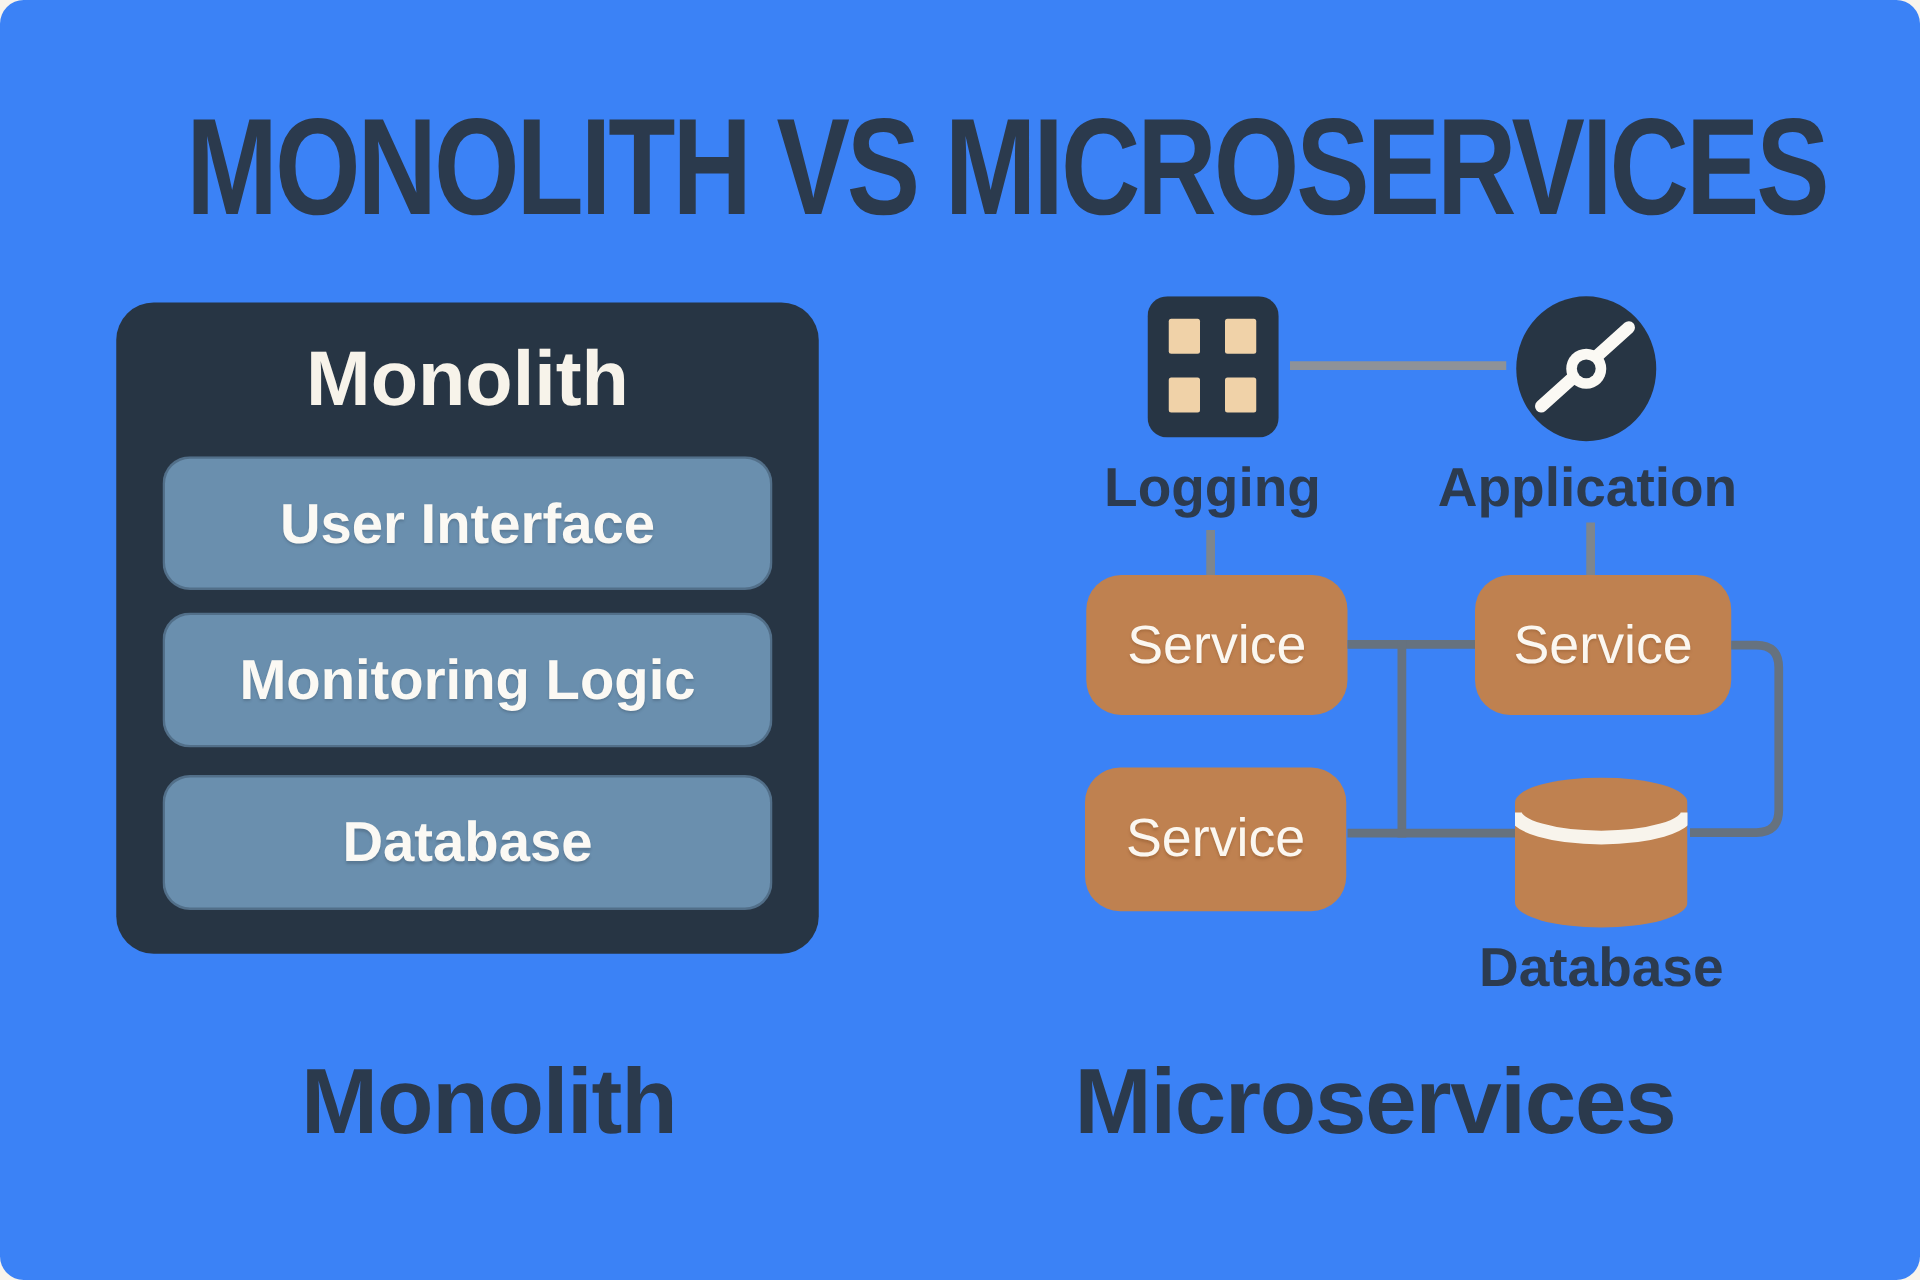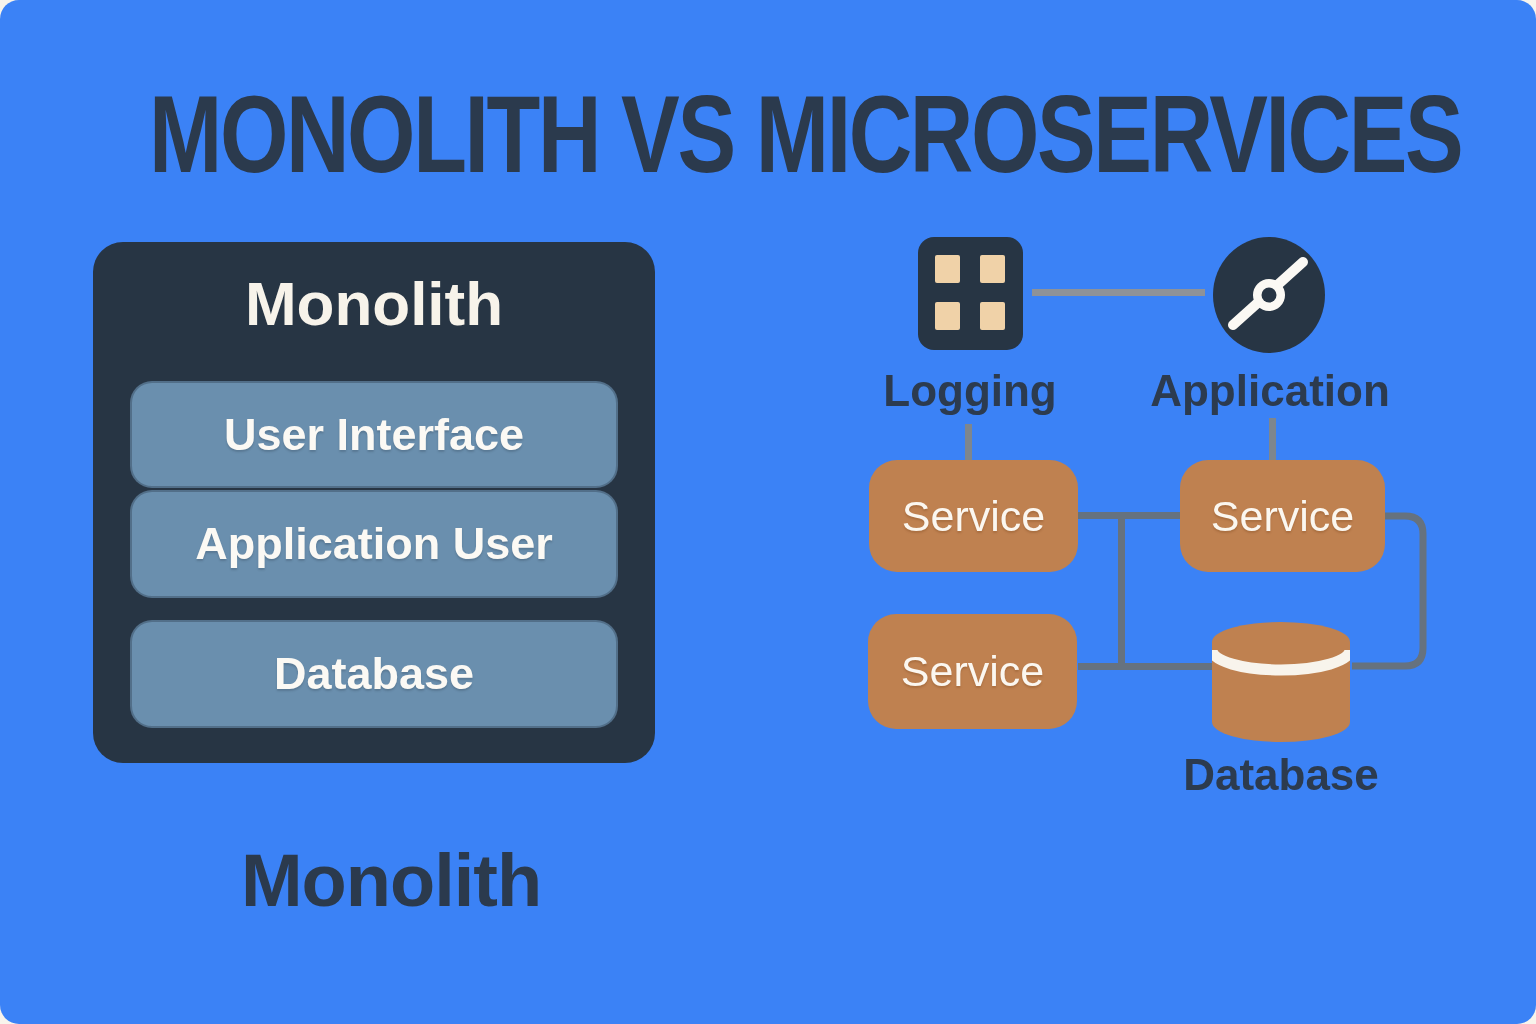--- a/index.html
+++ b/index.html
@@ -29,21 +29,21 @@
     text-align:center;font-size:62px;font-weight:700;color:#f7f3ea;
   }
   .mono-layer{
     position:absolute;left:37px;width:488px;
     background:#6a8fae;border:2px solid rgba(38,52,68,0.35);
     border-radius:22px;box-sizing:border-box;
     display:flex;align-items:center;justify-content:center;
     font-size:45px;font-weight:600;color:#fbf9f4;
     text-shadow:0 2px 2px rgba(40,55,70,0.25);
   }
-  .layer-ui{top:123px;height:107px;margin-top:16px;}
+  .layer-ui{top:123px;height:107px;}
   .layer-logic{top:248px;height:108px;}
   .layer-db{top:378px;height:108px;}
   
   .caption{
     position:absolute;text-align:center;
     font-size:74px;font-weight:700;color:#2b3a4d;letter-spacing:-1px;
   }
   .caption-monolith{left:110px;top:838px;width:562px;}
   .caption-micro{left:820px;top:838px;width:560px;}
   
@@ -84,21 +84,21 @@
 </head>
 <body>
 
 <div class="canvas">
 
   <div class="main-title">MONOLITH VS MICROSERVICES</div>
 
   <div class="mono-panel">
     <div class="mono-header">Monolith</div>
     <div class="mono-layer layer-ui">User Interface</div>
-    <div class="mono-layer layer-logic">Application User</div>
+    <div class="mono-layer layer-logic">Monitoring Logic</div>
     <div class="mono-layer layer-db">Database</div>
   </div>
 
   <div class="logging-icon">
     <svg width="105" height="113" viewBox="0 0 105 113">
       <rect x="0" y="0" width="105" height="113" rx="16" fill="#273544"></rect>
       <rect x="17" y="18" width="25" height="28" rx="2" fill="#f0d2a8"></rect>
       <rect x="62" y="18" width="25" height="28" rx="2" fill="#f0d2a8"></rect>
       <rect x="17" y="65" width="25" height="28" rx="2" fill="#f0d2a8"></rect>
       <rect x="62" y="65" width="25" height="28" rx="2" fill="#f0d2a8"></rect>
@@ -137,14 +137,15 @@
   <div class="database-icon">
     <svg width="138" height="122" viewBox="0 0 138 122">
       <path d="M 0 20 A 69 20 0 0 1 138 20 L 138 100 A 69 20 0 0 1 0 100 Z" fill="#bf8150"></path>
       <path d="M 0 28 A 69 20 0 0 0 138 28" fill="none" stroke="#f8f4ec" stroke-width="11"></path>
     </svg>
   </div>
 
   <div class="icon-label label-database">Database</div>
 
   <div class="caption caption-monolith">Monolith</div>
+  <div class="caption caption-micro">Microservices</div>
 
 </div>
 
 </body></html>

